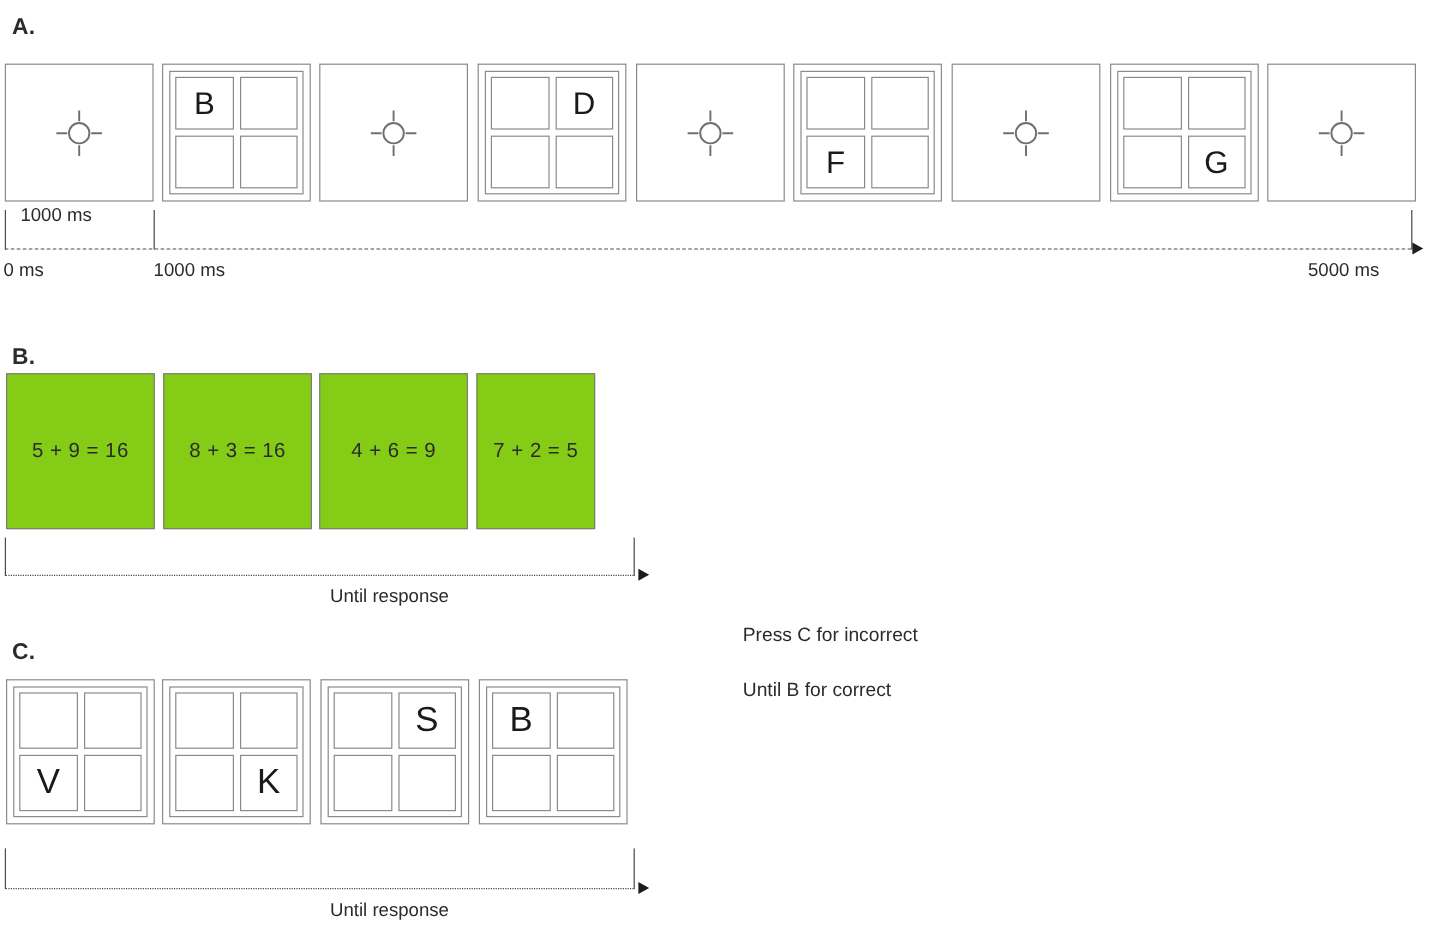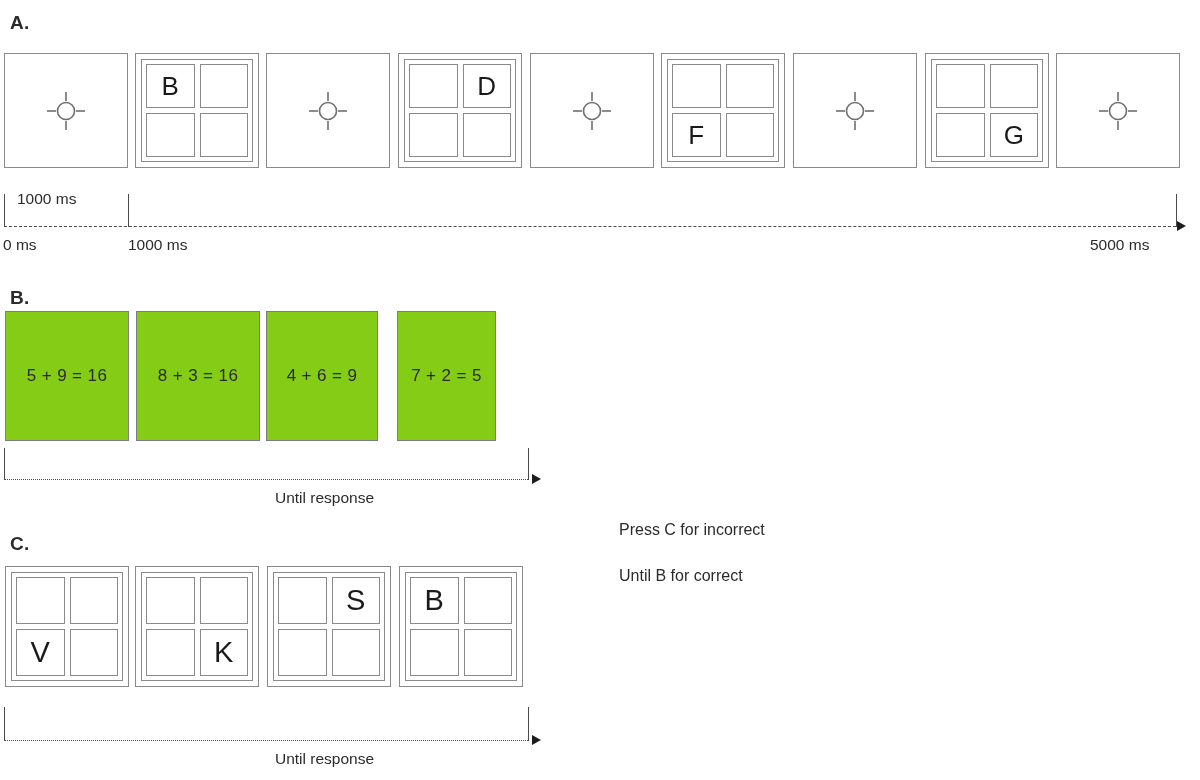--- a/index.html
+++ b/index.html
@@ -222,41 +222,41 @@
     <svg width="44" height="44" viewBox="0 0 44 44">
       <circle cx="22" cy="22" r="8.5" fill="none" stroke="#6f6f6f" stroke-width="1.6"></circle>
       <line x1="22" y1="3" x2="22" y2="12" stroke="#6f6f6f" stroke-width="1.6"></line>
       <line x1="22" y1="32" x2="22" y2="41" stroke="#6f6f6f" stroke-width="1.6"></line>
       <line x1="3" y1="22" x2="12" y2="22" stroke="#6f6f6f" stroke-width="1.6"></line>
       <line x1="32" y1="22" x2="41" y2="22" stroke="#6f6f6f" stroke-width="1.6"></line>
     </svg>
   </div>
 </div>
 
-<div class="timeline" style="left:0; top:178px; width:1060px; height:70px;">
+<div class="timeline" style="left:0; top:159px; width:1060px; height:70px;">
   <div class="tl-axis" style="left:4px; top:48px; width:1172px;"></div>
   <div class="tl-tick" style="left:4px; top:16px; height:33px;"></div>
   <div class="tl-tick" style="left:128px; top:16px; height:33px;"></div>
   <div class="tl-tick" style="left:1176px; top:16px; height:33px;"></div>
   <div class="tl-arrow" style="left:1177px; top:43px;"></div>
   <div class="tl-caption" style="left:17px; top:12px;">1000 ms</div>
   <div class="tl-caption" style="left:3px; top:58px;">0 ms</div>
   <div class="tl-caption" style="left:128px; top:58px;">1000 ms</div>
   <div class="tl-caption" style="left:1090px; top:58px;">5000 ms</div>
 </div>
 
 <div class="panel-label" style="left:10px; top:287px;">B.</div>
 
 <div class="eq-frame" style="left:5px; top:311px; width:124px; height:130px;">
   <span class="eq-text">5 + 9 = 16</span>
 </div>
 <div class="eq-frame" style="left:136px; top:311px; width:124px; height:130px;">
   <span class="eq-text">8 + 3 = 16</span>
 </div>
-<div class="eq-frame" style="left:266px; top:311px; width:112px; height:130px;">
+<div class="eq-frame" style="left:266px; top:311px; width:124px; height:130px;">
   <span class="eq-text">4 + 6 = 9</span>
 </div>
 <div class="eq-frame" style="left:397px; top:311px; width:99px; height:130px;">
   <span class="eq-text">7 + 2 = 5</span>
 </div>
 
 <div class="timeline" style="left:0; top:445px; width:600px; height:70px;">
   <div class="tl-axis dotted" style="left:4px; top:34px; width:524px;"></div>
   <div class="tl-tick" style="left:4px; top:3px; height:32px;"></div>
   <div class="tl-tick" style="left:528px; top:3px; height:32px;"></div>

